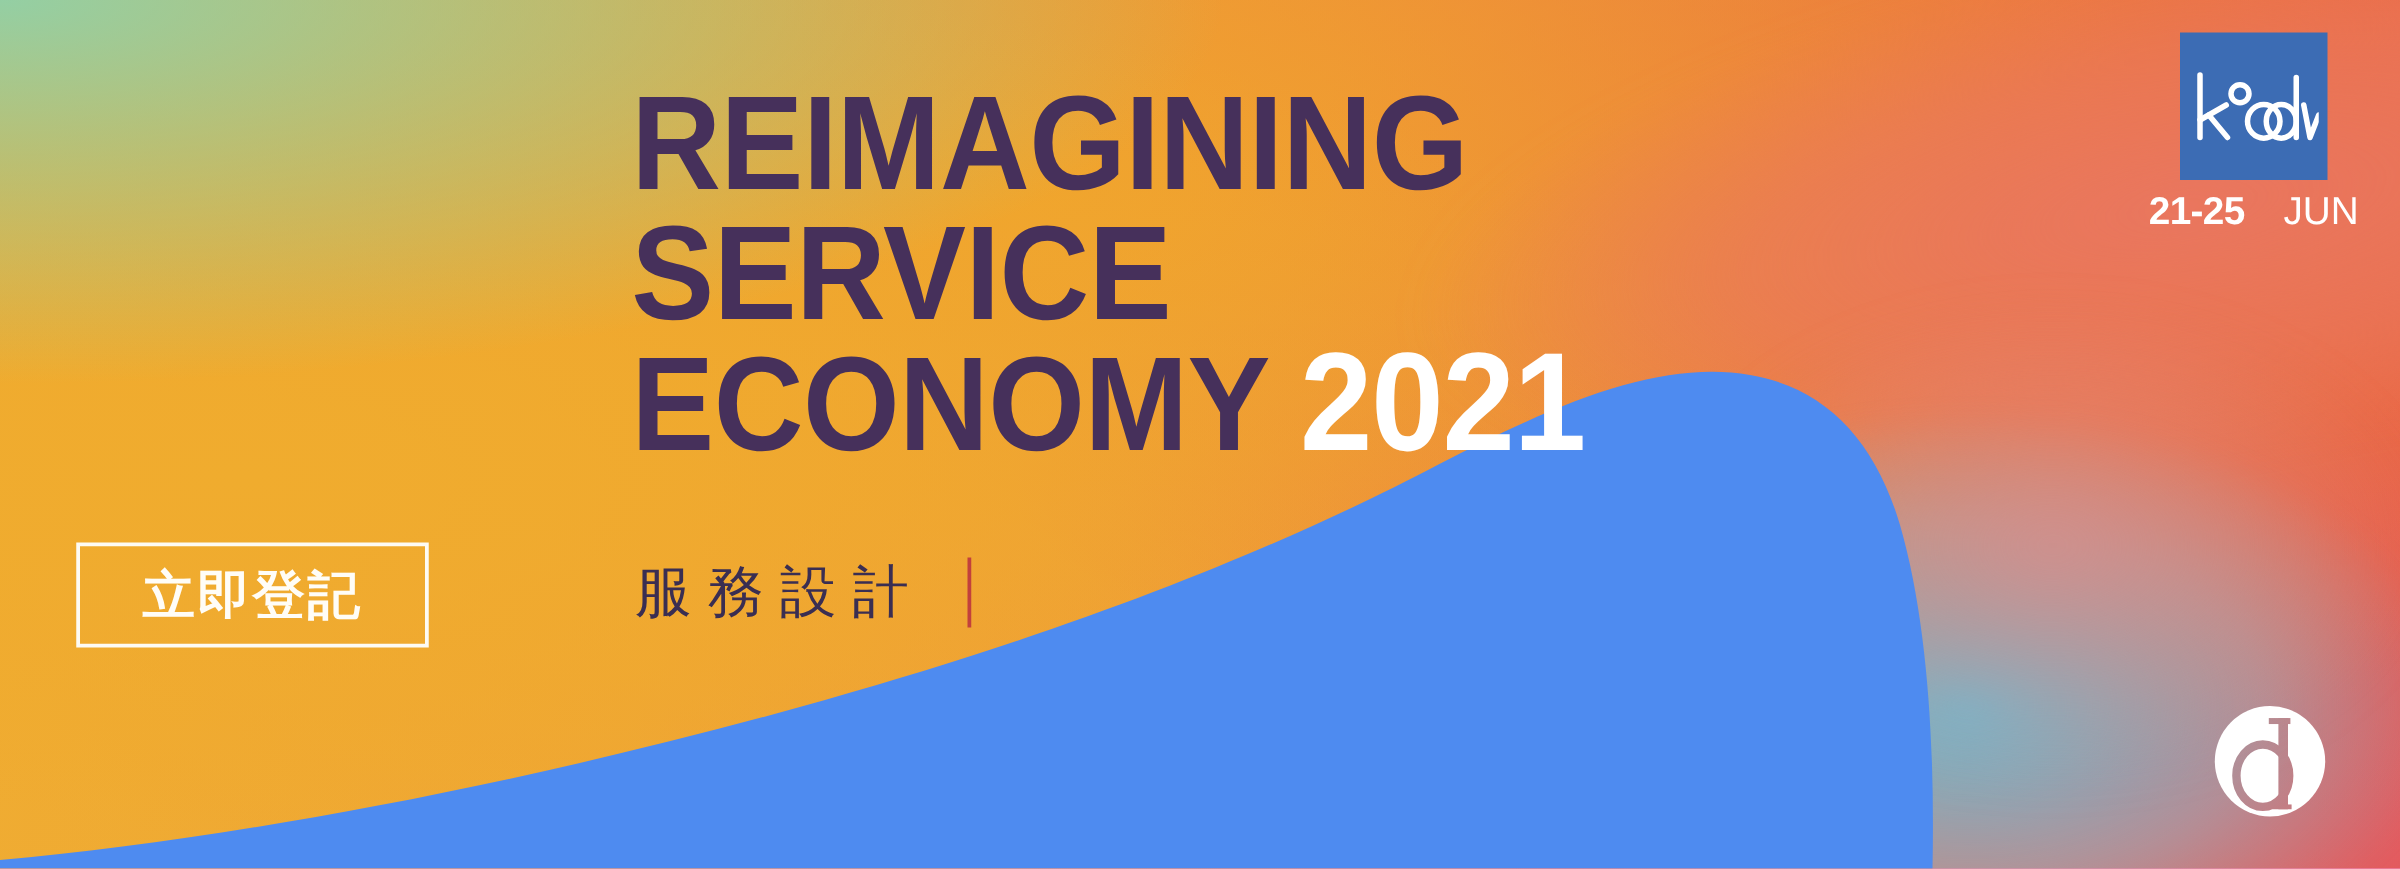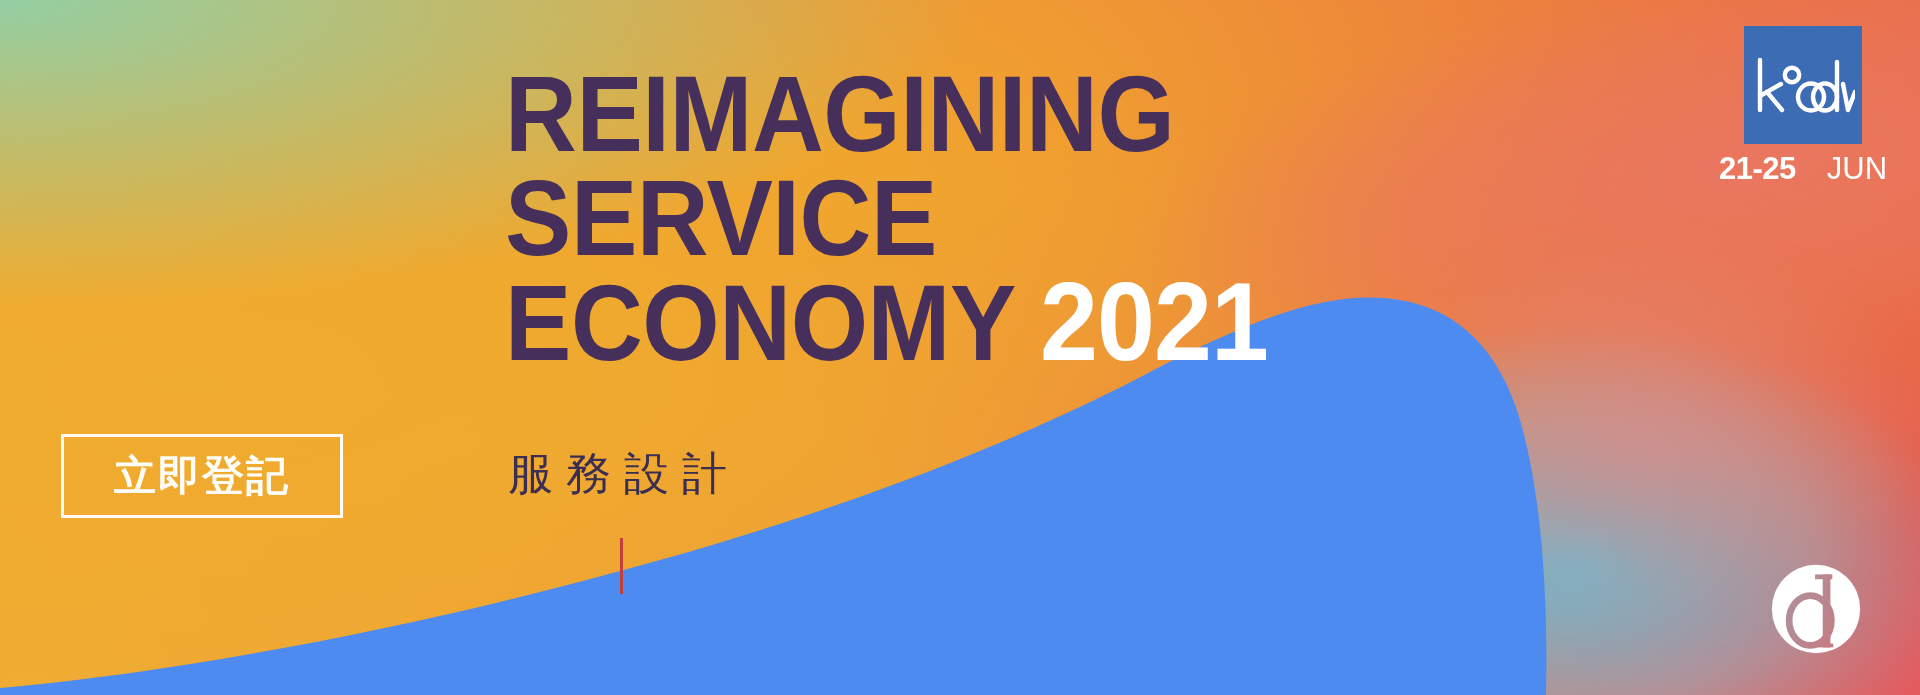--- a/index.html
+++ b/index.html
@@ -94,21 +94,20 @@
     top:444px;
     display:flex;
     align-items:center;
     gap:34px;
     color:#3A2E52;
     font-family:Liberation Sans, sans-serif;
     font-size:45px;
     font-weight:400;
     letter-spacing:13px;
     white-space:nowrap;
-    flex-direction:column;
   }
   .sub-seg{ display:inline-block; }
   .sub-divider{
     width:3px;
     height:56px;
     background:#C2403C;
     flex:0 0 auto;
     margin:0 6px 0 0;
   }
 

